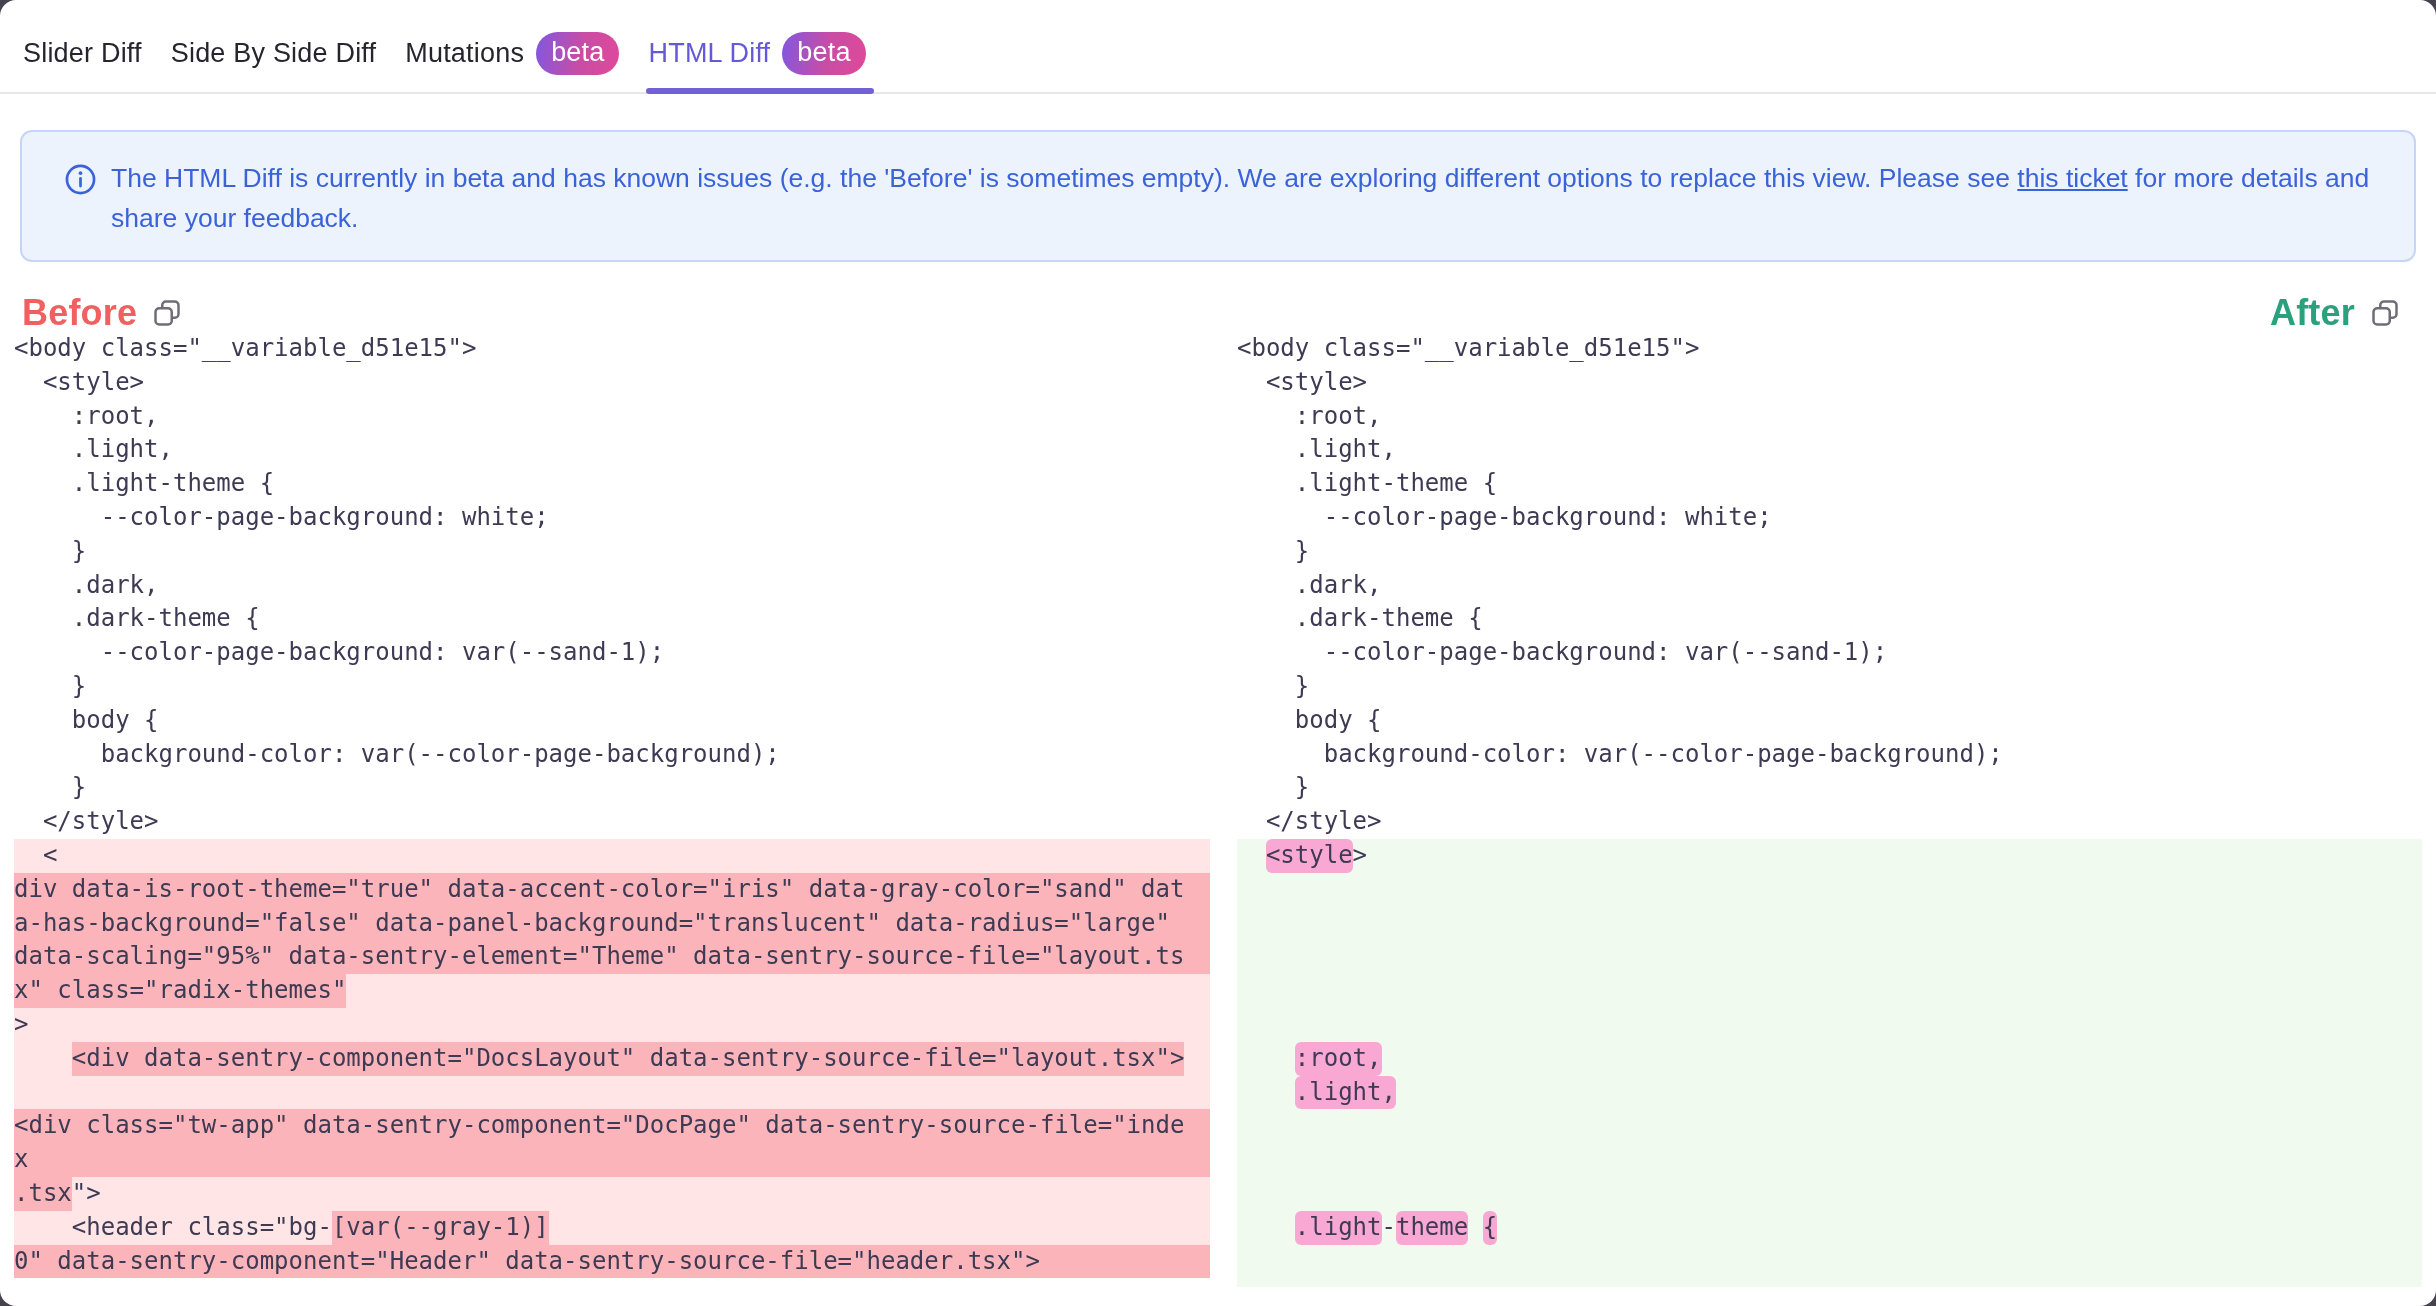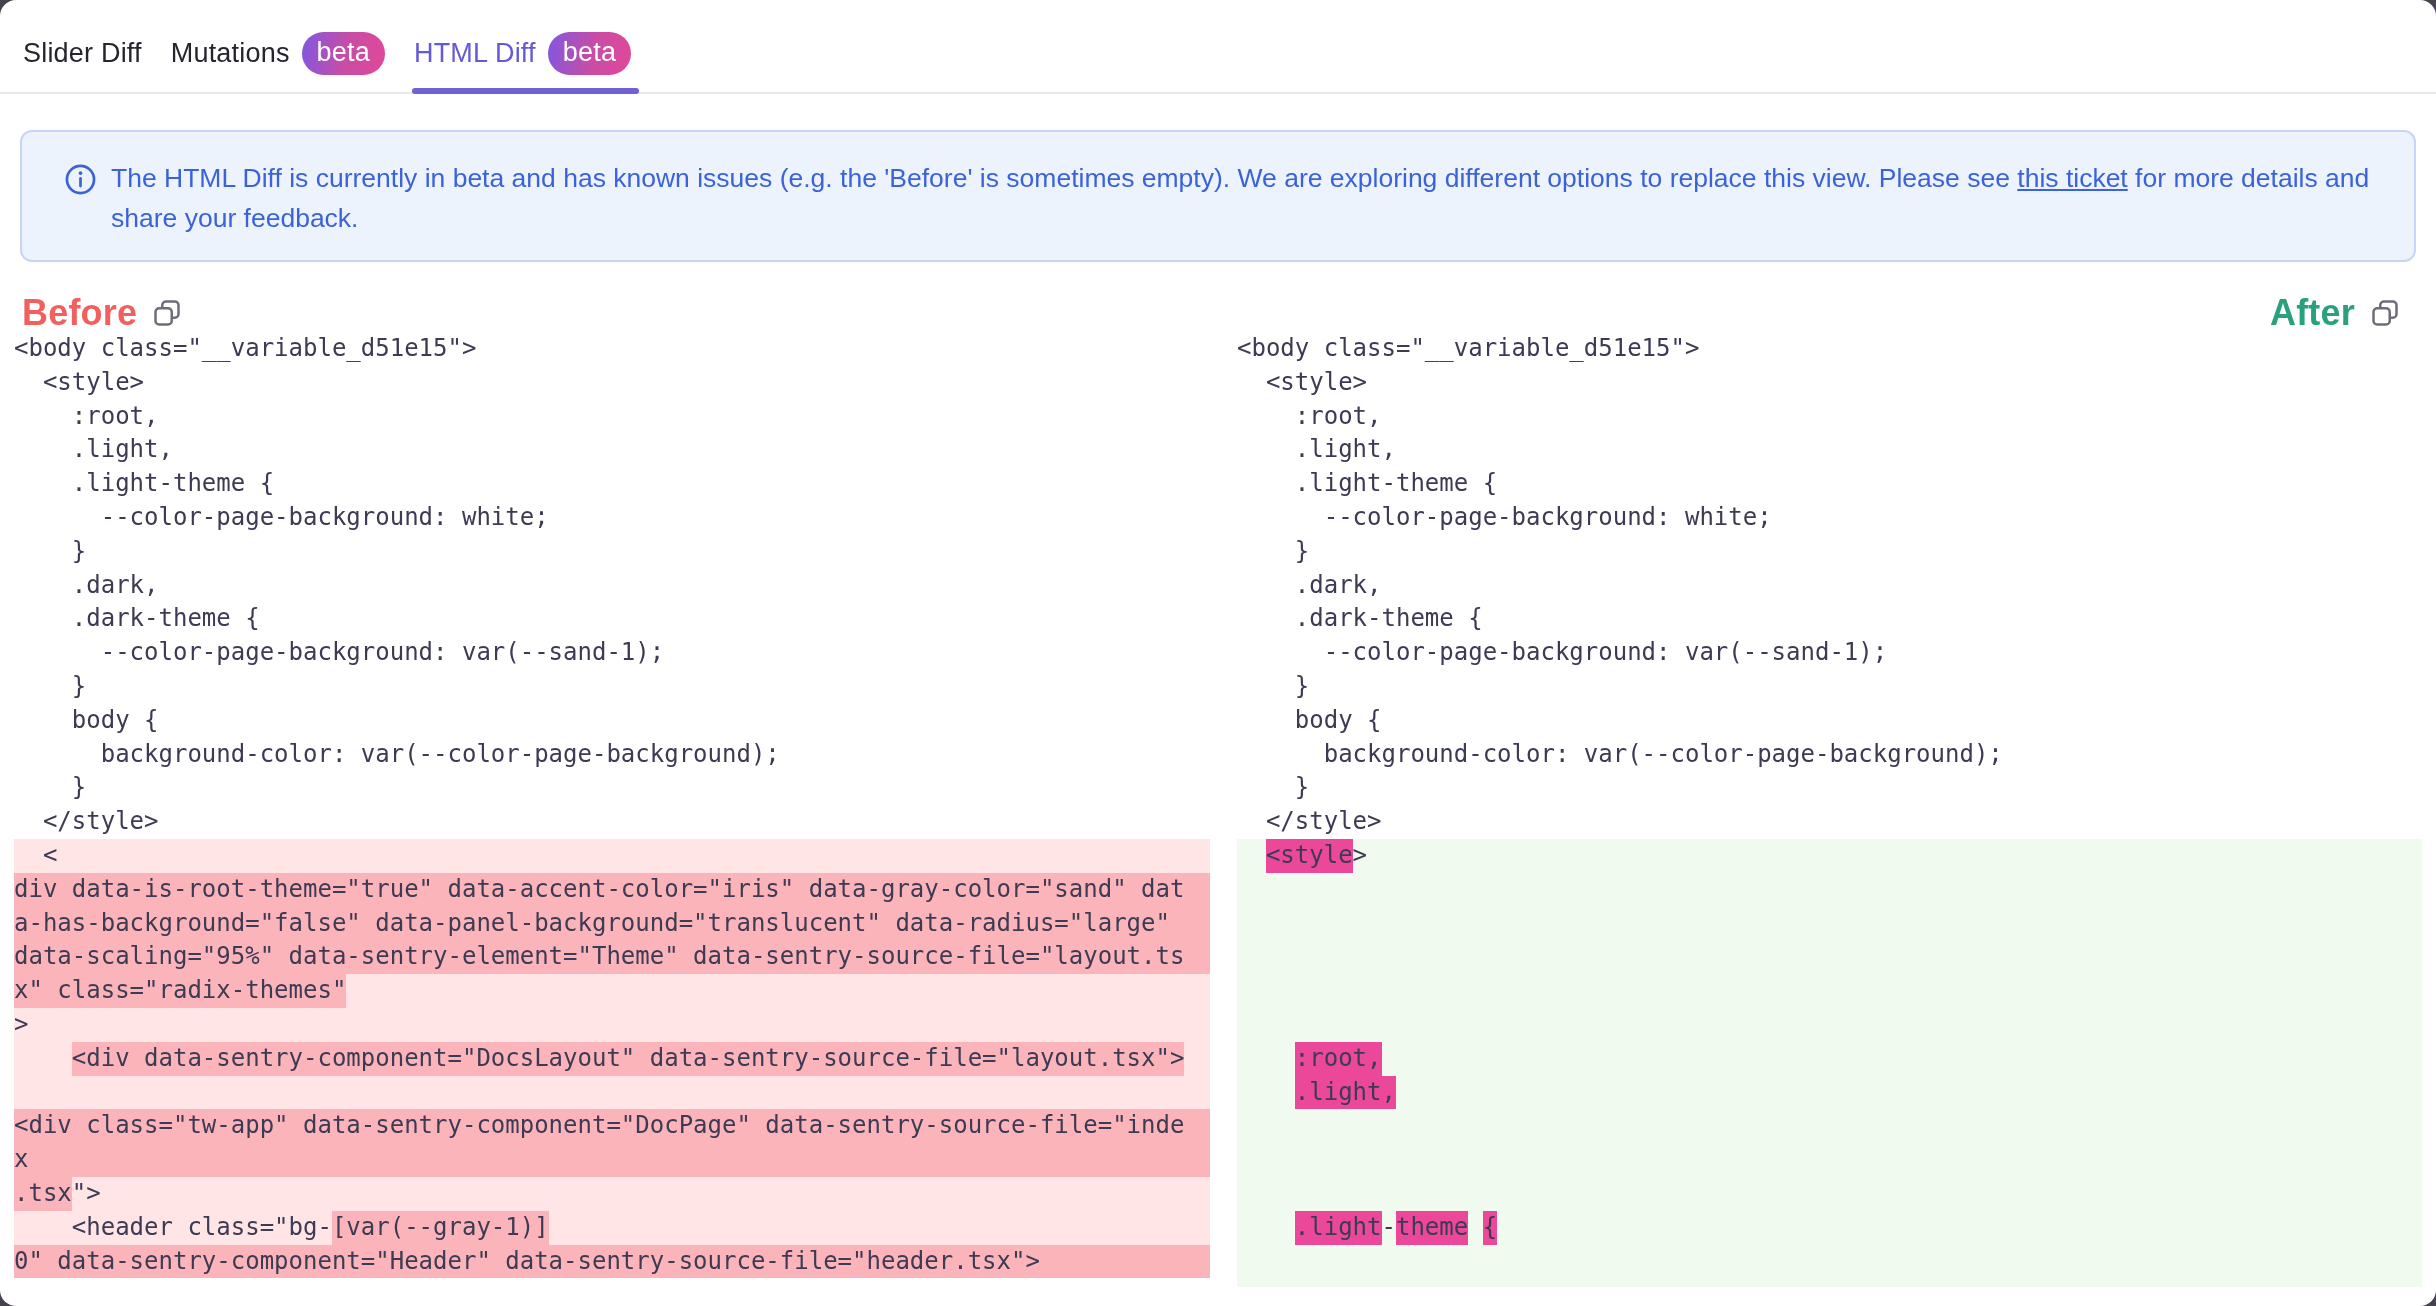--- a/index.html
+++ b/index.html
@@ -64,30 +64,33 @@
     font-size:24px; color:#3d3a53;
   }
   .panel.before { margin-left:14px; width:1196px; }
   .panel.after  { margin-left:27px; width:1185px; }
   .code-row { height:33.8px; line-height:33.8px; white-space:pre; }
   .code-row span { display:inline-block; height:33.8px; }
   .bg-del      { background:#ffe5e6; }
   .bg-del-dark { background:#fbb5ba; }
   .bg-add      { background:#f1faef; }
   .mk-d { background:#fbb5ba; }
-  .mk-a { background:#ec4899; }
+  .mk-a { background:#f9a8d4;border-radius:6px; }
 </style>
 </head>
 <body>
 
 <div class="card">
 
   <div class="tabs">
     <div class="tab">
       <span>Slider Diff</span>
+    </div>
+    <div class="tab">
+      <span>Side By Side Diff</span>
     </div>
     <div class="tab">
       <span>Mutations</span>
       <span class="beta">beta</span>
     </div>
     <div class="tab active">
       <span>HTML Diff</span>
       <span class="beta">beta</span>
     </div>
   </div>

